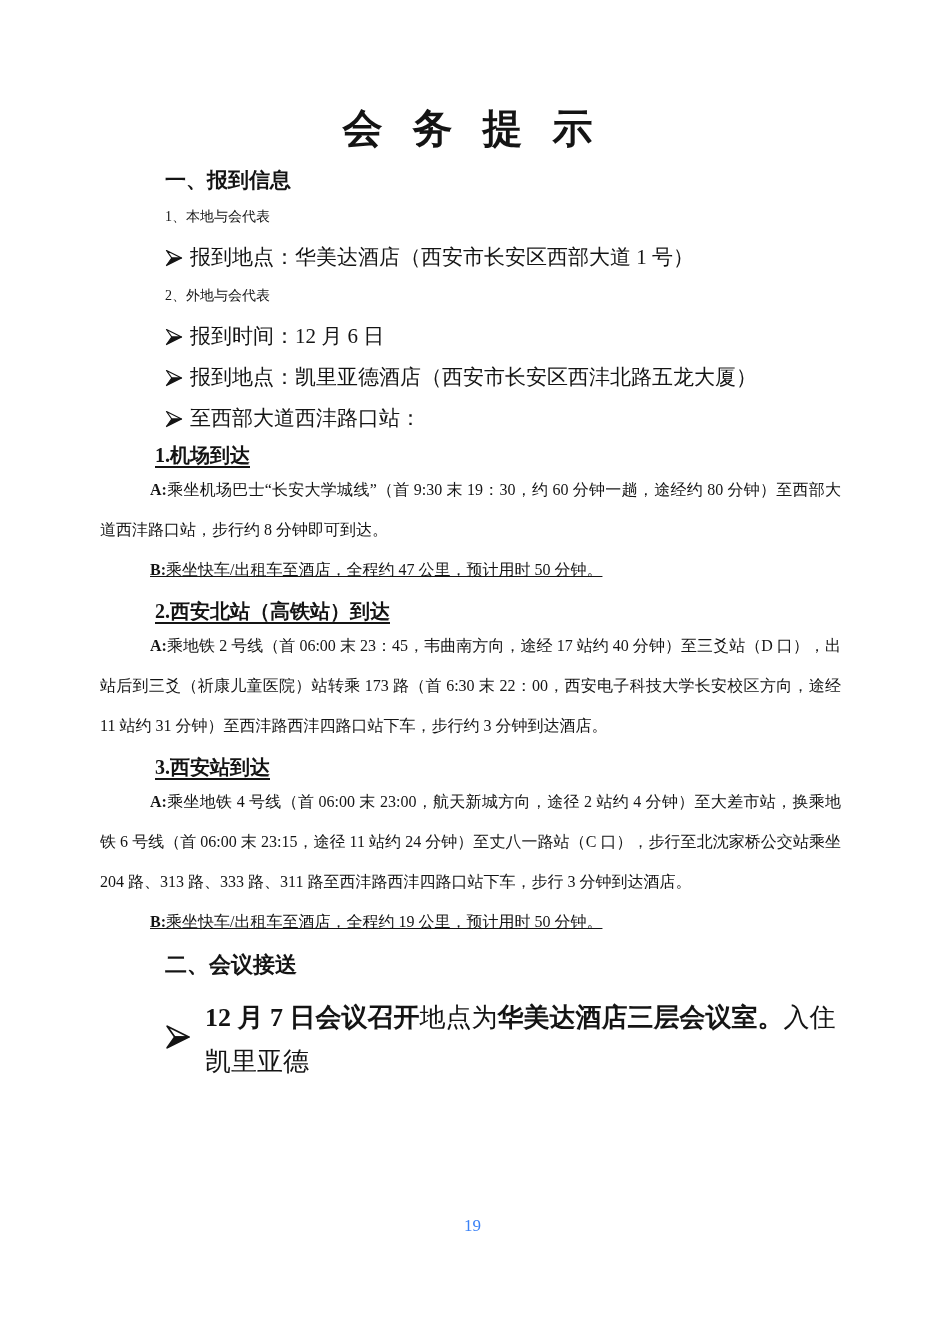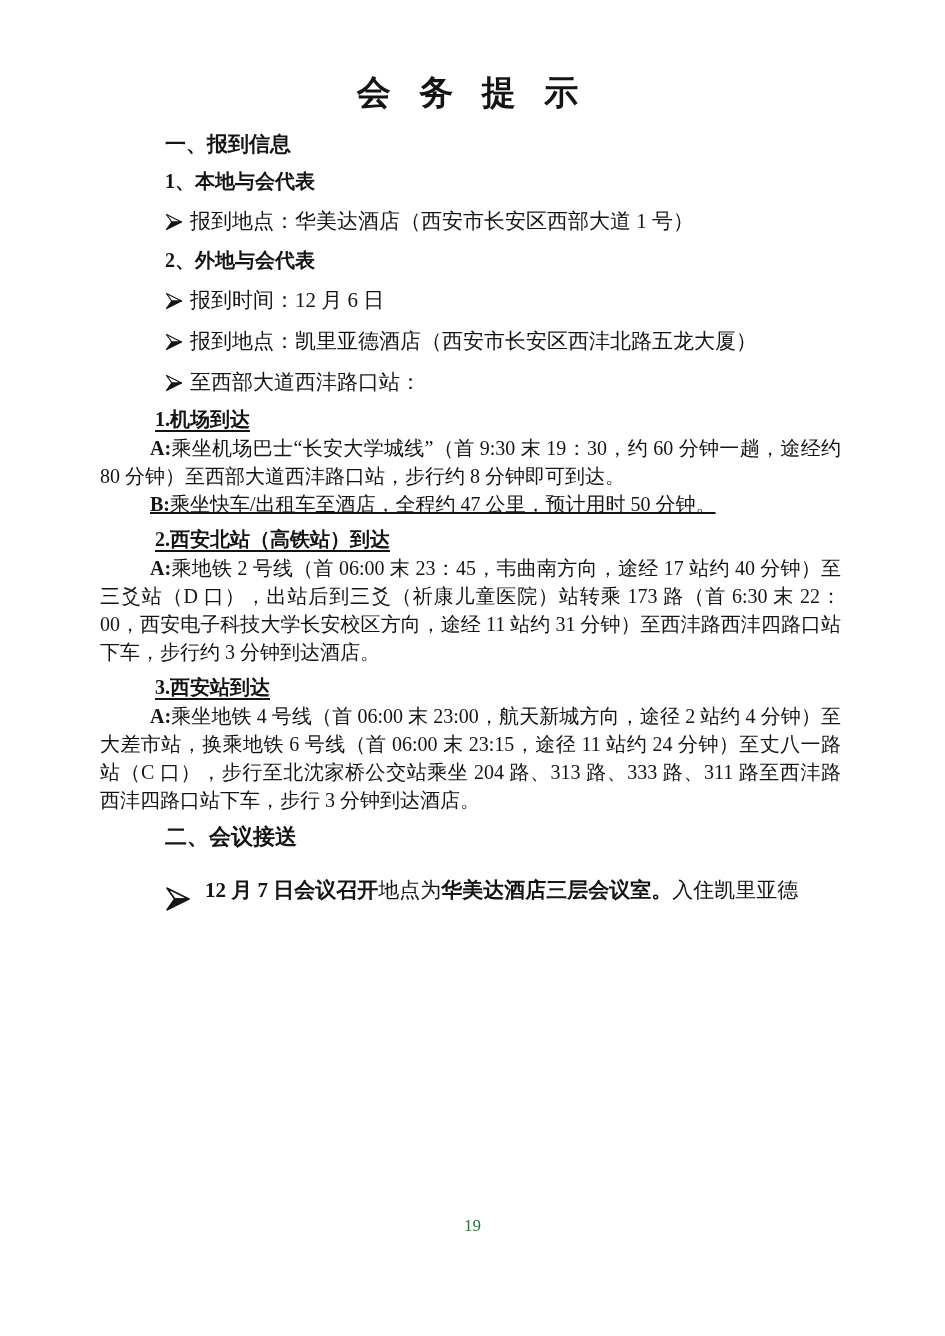--- a/index.html
+++ b/index.html
@@ -9,40 +9,40 @@
     height: 1336px;
     margin: 0 auto;
     background: #ffffff;
     font-family: "Liberation Serif", "DejaVu Serif", serif;
     color: #141414;
     overflow: hidden;
   }
   .content { padding: 0 100px; }
 
   .doc-title {
-    margin-top: 68px;
-    font-size: 34px;
+    margin-top: 104px;
+    font-size: 40px;
     line-height: 50px;
     font-weight: 700;
     text-align: center;
     letter-spacing: 10px;
   }
 
   .section-heading {
     margin: 12px 0 0 65px;
     font-size: 21px;
     line-height: 28px;
     font-weight: 700;
   }
 
   .sub-heading {
     margin: 8px 0 0 65px;
-    font-size: 20px;
+    font-size: 14px;
     line-height: 30px;
-    font-weight: 700;
+    font-weight: 400;
   }
 
   .bullet-item {
     margin: 10px 0 0 65px;
     font-size: 21px;
     line-height: 31px;
     display: flex;
     align-items: center;
   }
   .bullet-item .arrow { flex: 0 0 auto; width: 18px; height: 18px; margin-right: 7px; }
@@ -52,55 +52,55 @@
     margin: 8px 0 0 55px;
     font-size: 20px;
     line-height: 26px;
     font-weight: 700;
     text-decoration: underline;
     text-underline-offset: 4px;
   }
 
   .para {
     margin: 2px 4px 0 0;
-    font-size: 20px;
-    line-height: 28px;
+    font-size: 16px;
+    line-height: 40px;
     text-indent: 50px;
     text-align: justify;
   }
   .para.b-line { margin-top: 0; text-decoration: underline; }
   .ab-prefix { font-weight: 700; }
 
   .section2-heading {
     margin: 8px 0 16px 65px;
     font-size: 22px;
     line-height: 30px;
     font-weight: 700;
   }
 
   .final-line {
     margin: 12px 0 0 65px;
-    font-size: 21px;
+    font-size: 26px;
     line-height: 44px;
     display: flex;
-    align-items: flex-end;
+    align-items: center;
   }
   .final-line .arrow { flex: 0 0 auto; width: 26px; height: 26px; margin-right: 14px; margin-top: -6px; }
   .final-line .arrow svg { display: block; width: 100%; height: 100%; }
   .seg-bold { font-weight: 700; }
   .seg-regular { font-weight: 400; }
 
   .page-number {
     position: absolute;
     top: 1216px;
     left: 0;
     width: 100%;
     text-align: center;
     font-size: 17px;
-    color: #15803d;
+    color: #3b82f6;
   }
 </style>
 </head>
 <body>
 
 <div class="page">
   <div class="content">
 
     <div class="doc-title">会 务 提 示</div>
 
@@ -153,20 +153,21 @@
 
     <div class="route-heading">1.机场到达</div>
     <p class="para"><span class="ab-prefix">A:</span><span>乘坐机场巴士“长安大学城线”（首 9:30 末 19：30，约 60 分钟一趟，途经约 80 分钟）至西部大道西沣路口站，步行约 8 分钟即可到达。</span></p>
     <p class="para b-line"><span class="ab-prefix">B:</span><span>乘坐快车/出租车至酒店，全程约 47 公里，预计用时 50 分钟。</span></p>
 
     <div class="route-heading">2.西安北站（高铁站）到达</div>
     <p class="para"><span class="ab-prefix">A:</span><span>乘地铁 2 号线（首 06:00 末 23：45，韦曲南方向，途经 17 站约 40 分钟）至三爻站（D 口），出站后到三爻（祈康儿童医院）站转乘 173 路（首 6:30 末 22：00，西安电子科技大学长安校区方向，途经 11 站约 31 分钟）至西沣路西沣四路口站下车，步行约 3 分钟到达酒店。</span></p>
 
     <div class="route-heading">3.西安站到达</div>
     <p class="para"><span class="ab-prefix">A:</span><span>乘坐地铁 4 号线（首 06:00 末 23:00，航天新城方向，途径 2 站约 4 分钟）至大差市站，换乘地铁 6 号线（首 06:00 末 23:15，途径 11 站约 24 分钟）至丈八一路站（C 口），步行至北沈家桥公交站乘坐 204 路、313 路、333 路、311 路至西沣路西沣四路口站下车，步行 3 分钟到达酒店。</span></p>
+    <p class="para b-line"><span class="ab-prefix">B:</span><span>乘坐快车/出租车至酒店，全程约 19 公里，预计用时 50 分钟。</span></p>
 
     <div class="section2-heading">二、会议接送</div>
 
     <div class="final-line">
       <span class="arrow">
         <svg viewBox="0 0 24 24">
             <polygon points="2,2 22,12 9,12" fill="#ffffff" stroke="#141414" stroke-width="1.6" stroke-linejoin="round"></polygon>
             <polygon points="9,12 22,12 2,22" fill="#141414" stroke="#141414" stroke-width="1.6" stroke-linejoin="round"></polygon>
           </svg>
       </span>

